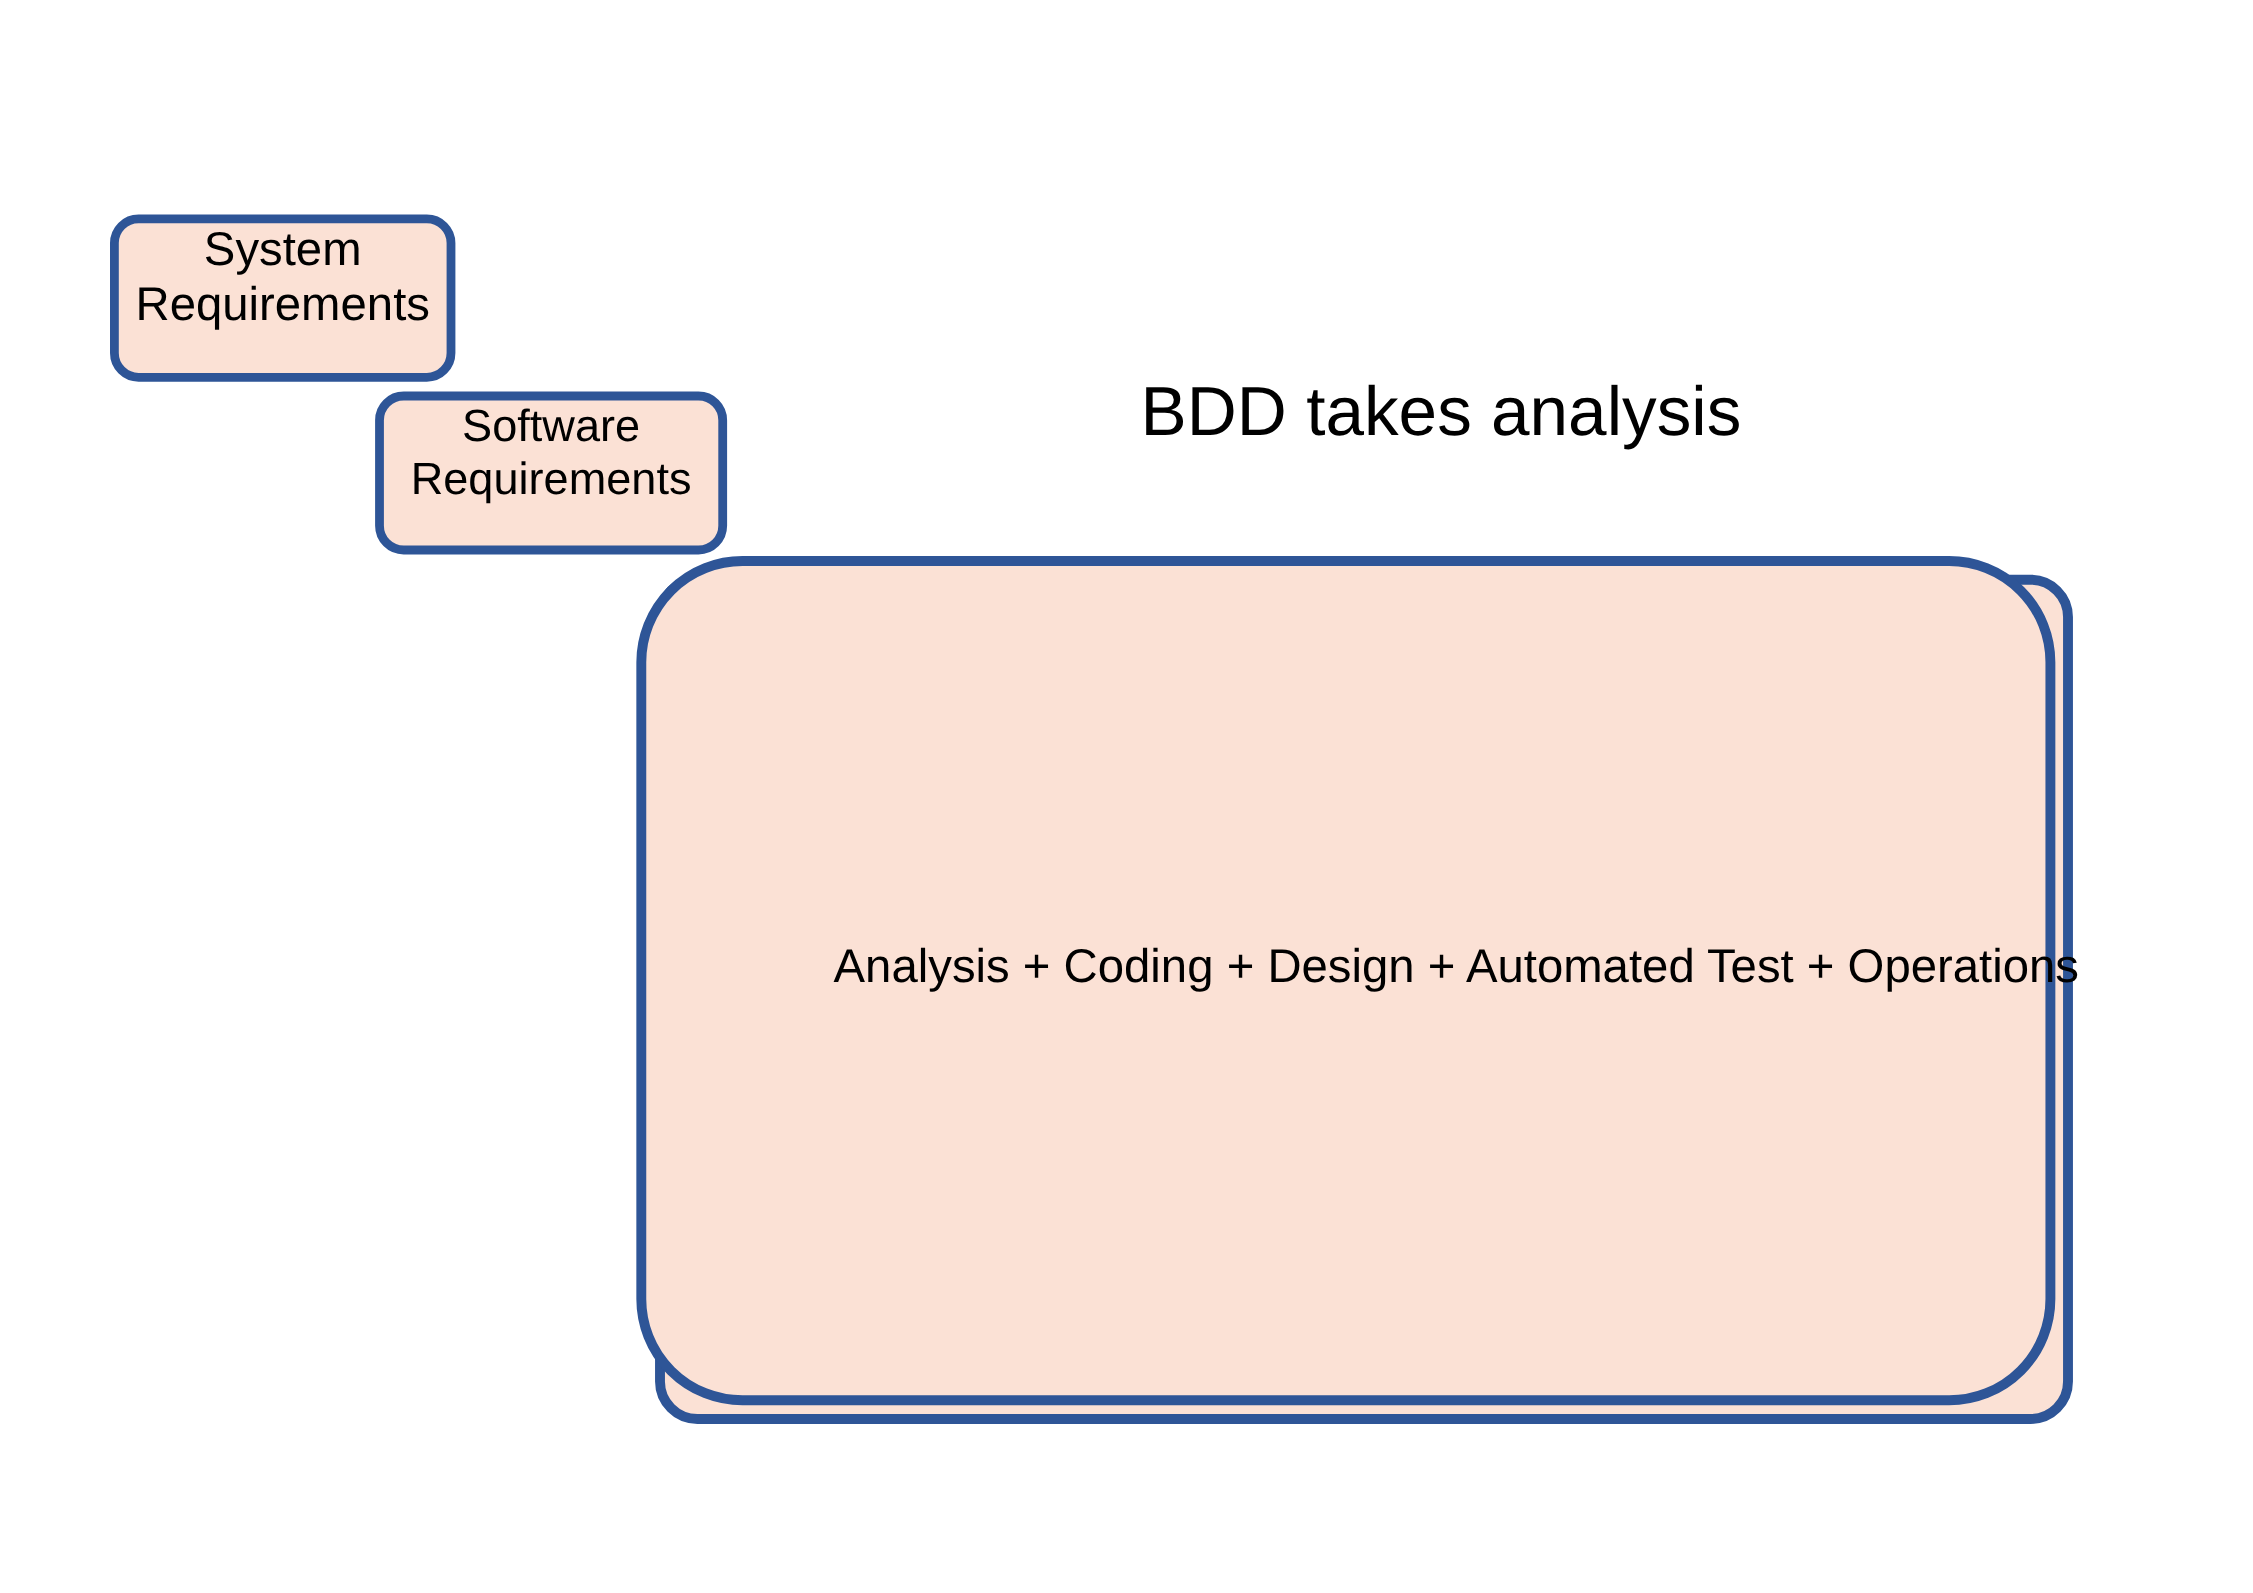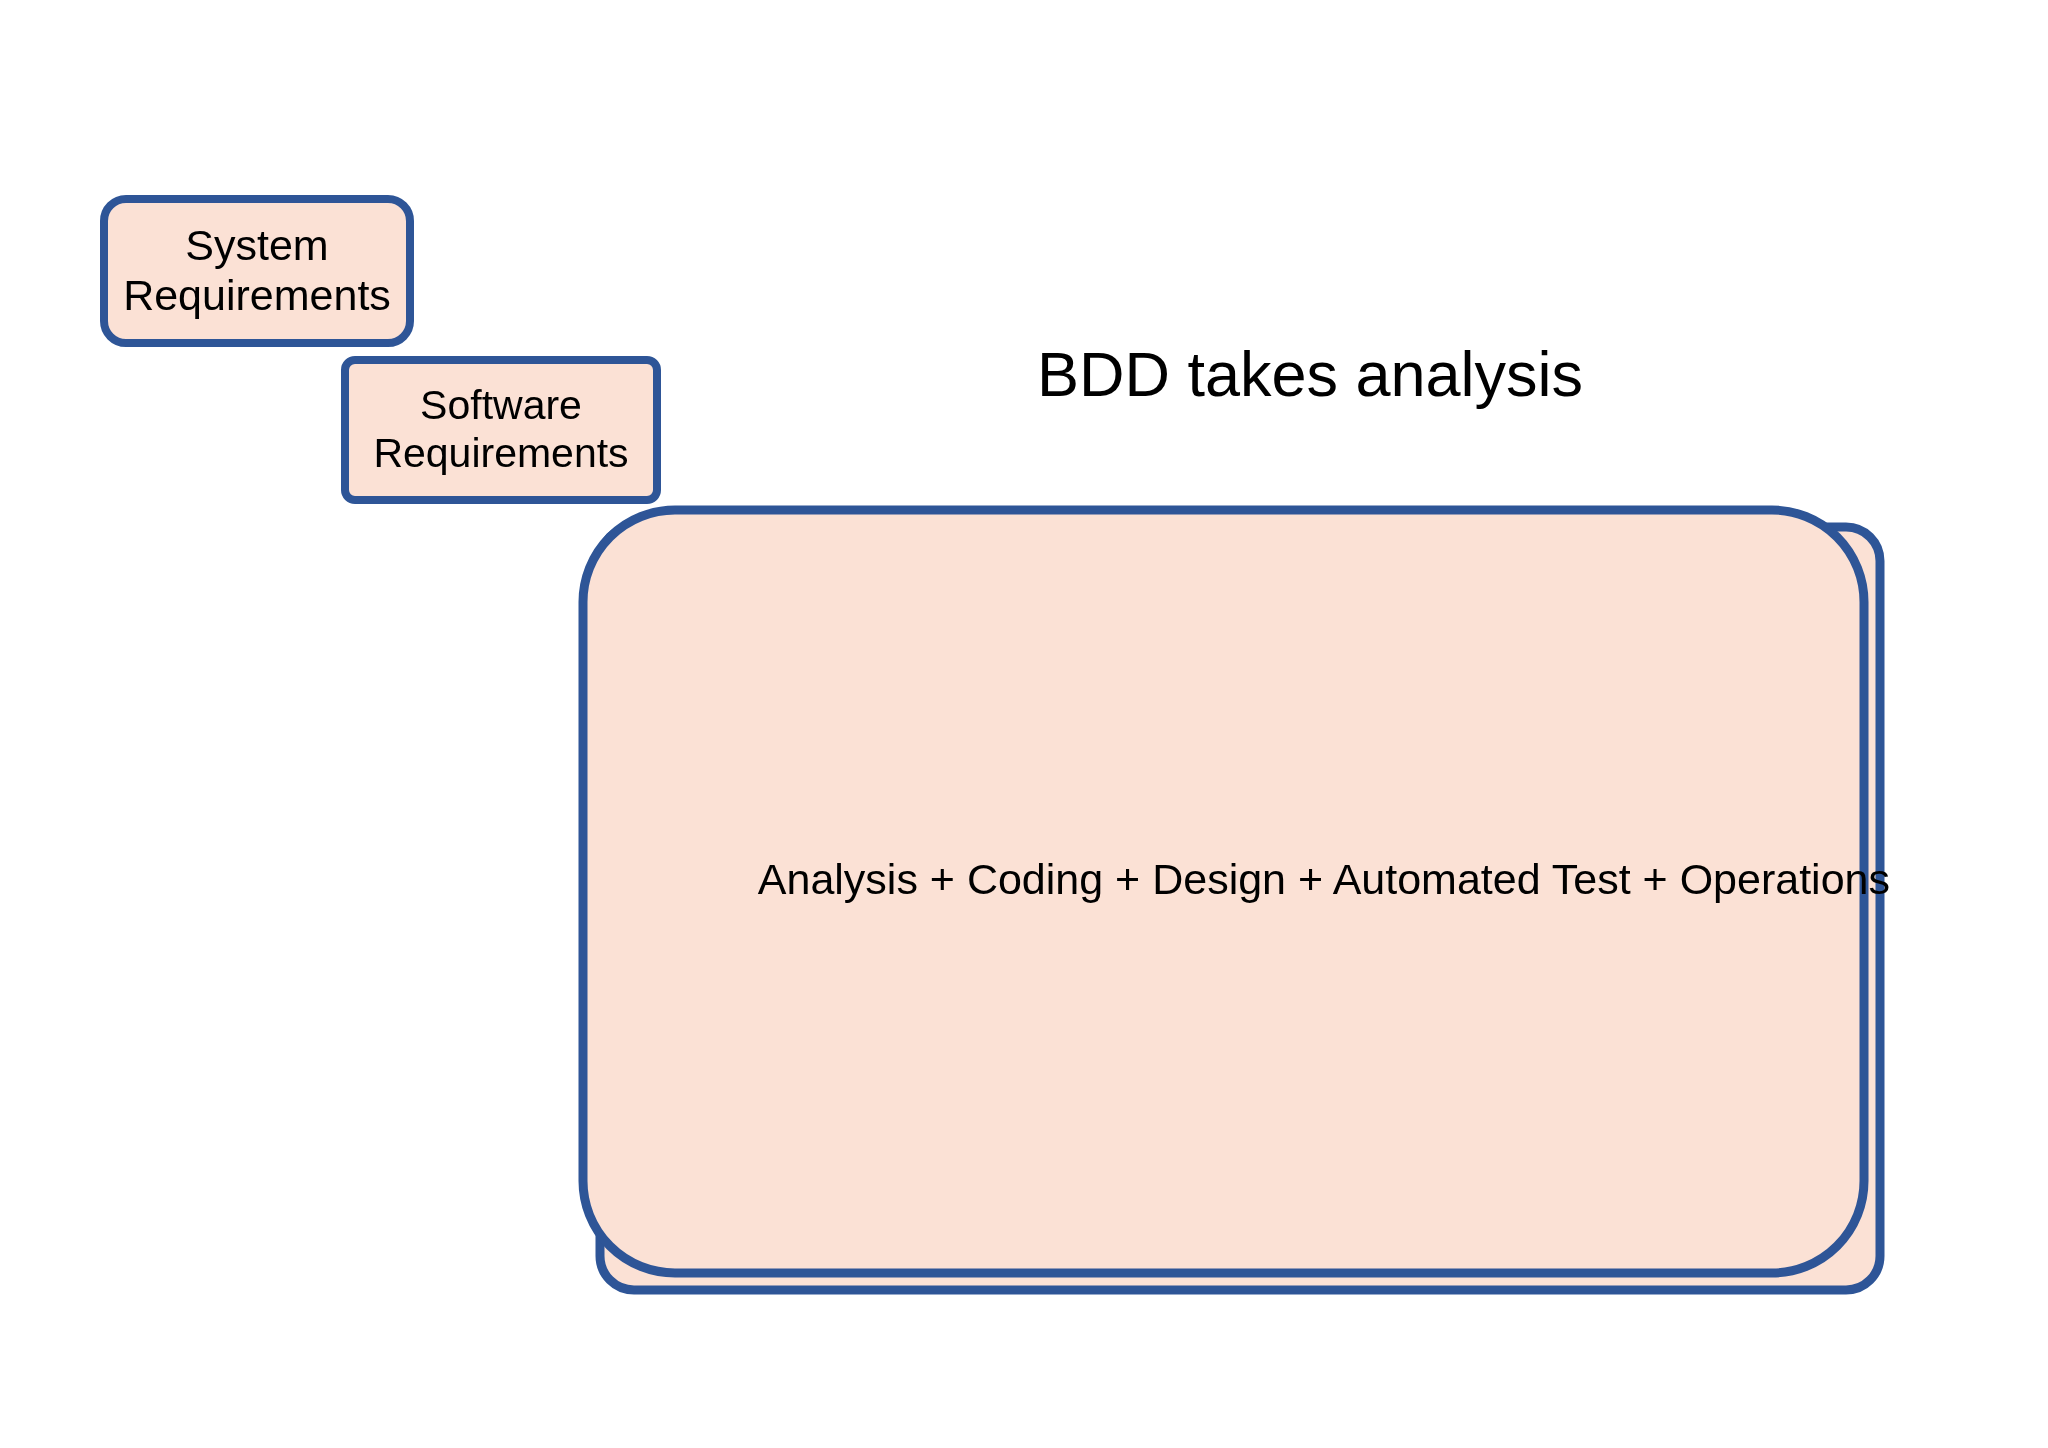--- a/index.html
+++ b/index.html
@@ -20,42 +20,42 @@
     overflow: hidden;
   }
 
   
   .req-box {
     position: absolute;
     box-sizing: border-box;
     background: #fbe1d5;
     border: 8px solid #2e5597;
     display: flex;
-    align-items: center;
+    align-items: flex-start;
     justify-content: center;
     text-align: center;
     color: #000000;
     line-height: 1.16;
   }
 
   #box-system {
     left: 100px;
     top: 195px;
     width: 314px;
     height: 152px;
     border-radius: 26px;
     font-size: 43px;
   }
 
   #box-software {
     left: 341px;
     top: 356px;
     width: 320px;
     height: 148px;
-    border-radius: 14px;
+    border-radius: 26px;
     font-size: 41px;
   }
 
   .req-label {
     display: block;
     width: 100%;
     padding: 0 4px;
     white-space: pre-line;
   }
 

